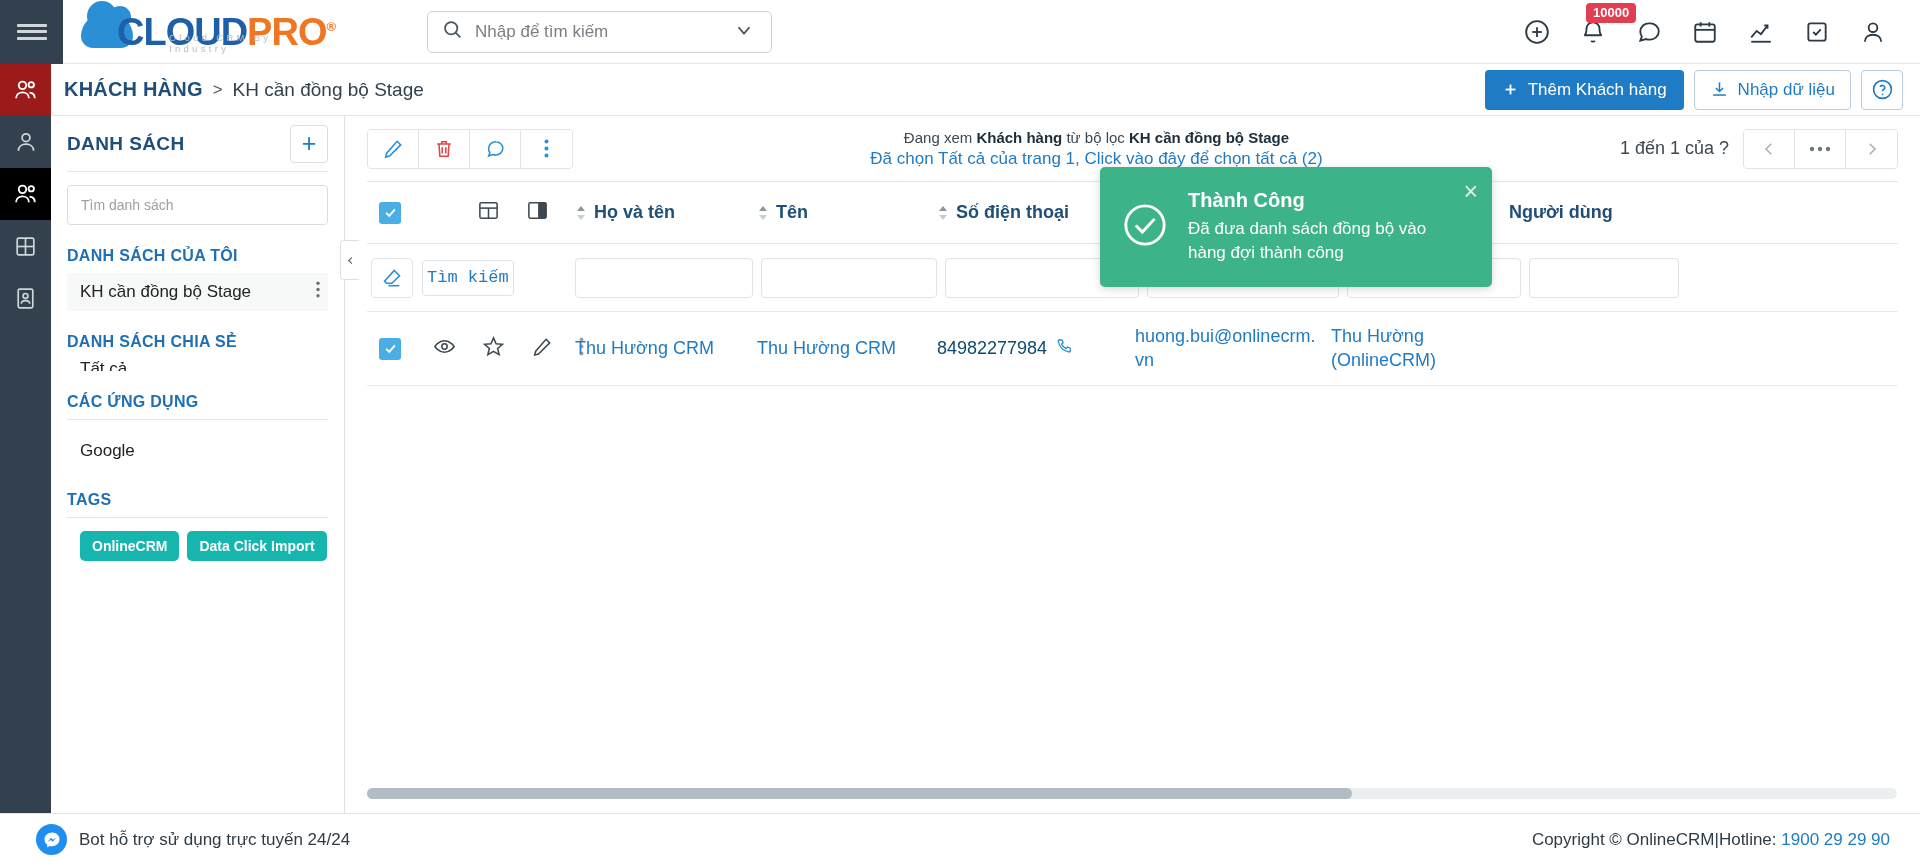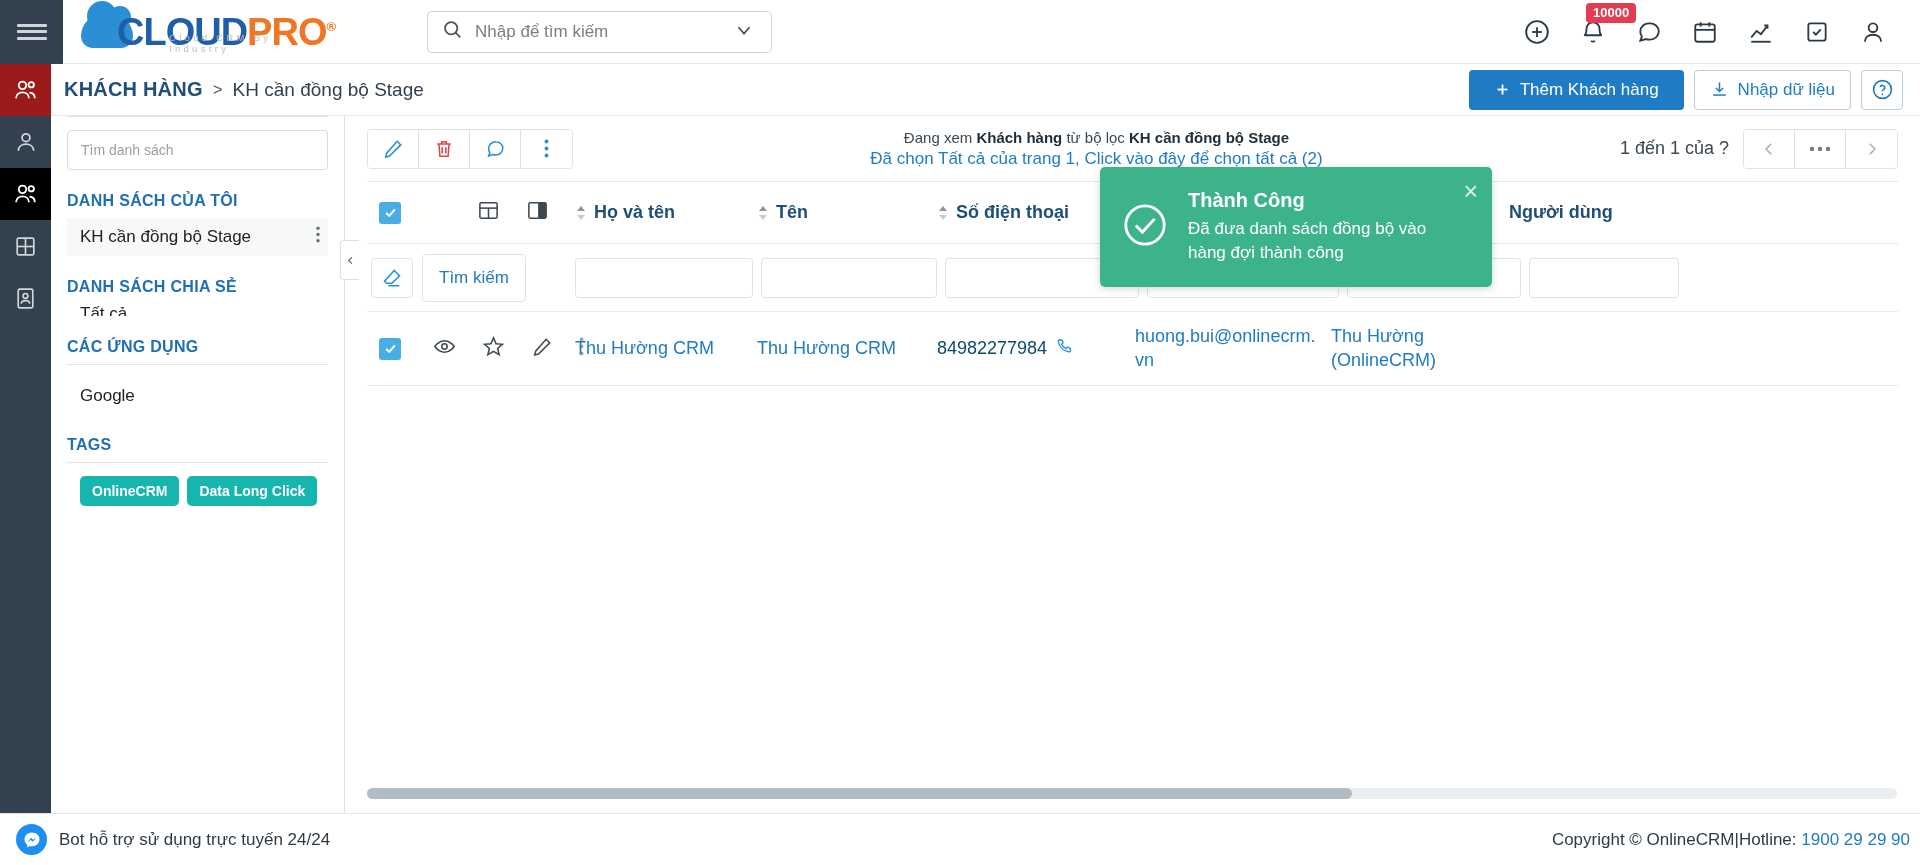--- a/index.html
+++ b/index.html
@@ -92,21 +92,21 @@
   }
   .crumb-main {
     margin-left: 13px; font-size: 20px; font-weight: bold;
     color: #1f4e79; letter-spacing: .2px;
   }
   .crumb-sep { margin: 0 10px; color: #4a5560; font-size: 17px; }
   .crumb-sub { font-size: 19px; color: #33414e; }
   .crumb-actions { margin-left: auto; display: flex; align-items: center; gap: 10px; padding-right: 17px; }
   .btn-primary {
     background: #1f7bc4; color: #fff; border: none; border-radius: 4px;
-    height: 40px; padding: 0 25px; font-size: 17px; font-family: inherit;
+    height: 40px; padding: 0 17px; font-size: 17px; font-family: inherit;
     display: flex; align-items: center; gap: 9px; cursor: pointer;
   }
   .btn-outline {
     background: #fff; color: #1f7bc4; border: 1px solid #b9ccdd; border-radius: 4px;
     height: 40px; padding: 0 15px; font-size: 17px; font-family: inherit;
     display: flex; align-items: center; gap: 9px; cursor: pointer;
   }
   .btn-help {
     background: #fff; color: #1f7bc4; border: 1px solid #b9ccdd; border-radius: 4px;
     height: 40px; width: 42px; display: flex; align-items: center;
@@ -214,23 +214,23 @@
     width: 22px; height: 22px; background: #4aade4; border-radius: 3px;
     display: flex; align-items: center; justify-content: center; cursor: pointer;
   }
   .filter-row { display: flex; align-items: center; height: 68px; border-bottom: 1px solid #e8ebed; }
   .erase-btn {
     width: 42px; height: 40px; border: 1px solid #dfe3e6; border-radius: 4px;
     display: flex; align-items: center; justify-content: center;
     cursor: pointer; background: #fff; margin-left: 4px;
   }
   .find-btn {
-    height: 48px; padding: 0 16px; border: 1px solid #dfe3e6; border-radius: 4px;
+    height: 36px; padding: 0 4px; border: 1px solid #dfe3e6; border-radius: 4px;
     color: #1f7bc4; font-size: 17px; background: #fff; cursor: pointer;
-    display: flex; align-items: center; margin-left: 9px; font-family: Liberation Sans, sans-serif;
+    display: flex; align-items: center; margin-left: 9px; font-family: Liberation Mono, monospace;
   }
   .fin {
     height: 40px; border: 1px solid #dfe3e6; border-radius: 4px;
     background: #fff; outline: none; font-family: inherit; font-size: 16px;
     padding: 0 10px; margin-right: 8px;
   }
   .trow { display: flex; align-items: center; height: 74px; border-bottom: 1px solid #e8ebed; }
   .cell { font-size: 18px; color: #0c4a6e; display: flex; align-items: center; gap: 8px; }
   .cell.lnk { color: #1f7bc4; cursor: pointer; }
   .cell.wrap { display: block; line-height: 1.3; word-break: break-word; padding-right: 14px; }
@@ -252,21 +252,21 @@
   .toast-msg { color: #fff; font-size: 17px; line-height: 1.42; margin-top: 5px; }
   .toast-close {
     position: absolute; top: 12px; right: 14px; color: #d8f0e6;
     font-size: 25px; cursor: pointer; line-height: 1;
   }
 
   
   .footer {
     position: absolute; bottom: 0; left: 0; width: 1920px; height: 52px;
     background: #ffffff; border-top: 1px solid #e3e6e8;
-    display: flex; align-items: center; padding: 0 10px;
+    display: flex; align-items: center; padding: 0 30px;
   }
   .fb-left { display: flex; align-items: center; gap: 12px; margin-left: 6px; }
   .fb-msg-icon {
     width: 31px; height: 31px; background: #1f8ef1; border-radius: 50%;
     display: flex; align-items: center; justify-content: center; cursor: pointer;
   }
   .fb-txt { font-size: 17px; color: #2f3b45; }
   .fb-right { margin-left: auto; font-size: 17px; color: #2f3b45; }
   .fb-right a { color: #1f7bc4; text-decoration: none; cursor: pointer; }
   .rail-bottom { position: absolute; left: 0; bottom: 0; width: 51px; height: 52px; background: #33414e; }
@@ -422,20 +422,24 @@
         <svg width="23" height="23" viewBox="0 0 24 24" fill="none" stroke="#1f7bc4" stroke-width="1.7">
             <circle cx="12" cy="12" r="9.3"></circle>
             <path d="M9.6 9.3a2.5 2.5 0 0 1 4.8.8c0 1.7-2.4 2-2.4 3.6"></path>
             <circle cx="12" cy="17" r=".9" fill="#1f7bc4" stroke="none"></circle>
           </svg>
       </div>
     </div>
   </div>
 
   <div class="lpanel">
+    <div class="lp-head">
+      <span class="lp-title">DANH SÁCH</span>
+      <button class="lp-add">+</button>
+    </div>
     <div class="lp-divider"></div>
     <input class="lp-search" placeholder="Tìm danh sách" style="">
 
     <div class="lp-section">DANH SÁCH CỦA TÔI</div>
     <div class="lp-item sel">
       <span>KH cần đồng bộ Stage</span>
       <span class="dots">
         <svg width="4" height="17" viewBox="0 0 4 17">
             <circle cx="2" cy="2.2" r="1.7" fill="#6b7075"></circle>
             <circle cx="2" cy="8.5" r="1.7" fill="#6b7075"></circle>
@@ -448,21 +452,21 @@
     <div class="lp-item-cut">Tất cả</div>
 
     <div class="lp-section">CÁC ỨNG DỤNG</div>
     <div class="lp-divider"></div>
     <div class="lp-app">Google</div>
 
     <div class="lp-section">TAGS</div>
     <div class="lp-divider"></div>
     <div class="tags">
       <span class="tag">OnlineCRM</span>
-      <span class="tag">Data Long Click</span>
+      <span class="tag">Data Click Import</span>
     </div>
   </div>
 
   <div class="collapse-handle">
     <svg width="11" height="15" viewBox="0 0 24 24" fill="none" stroke="#5b666f" stroke-width="2.4">
         <polyline points="15 5 8 12 15 19"></polyline>
       </svg>
   </div>
 
   <div class="main">

